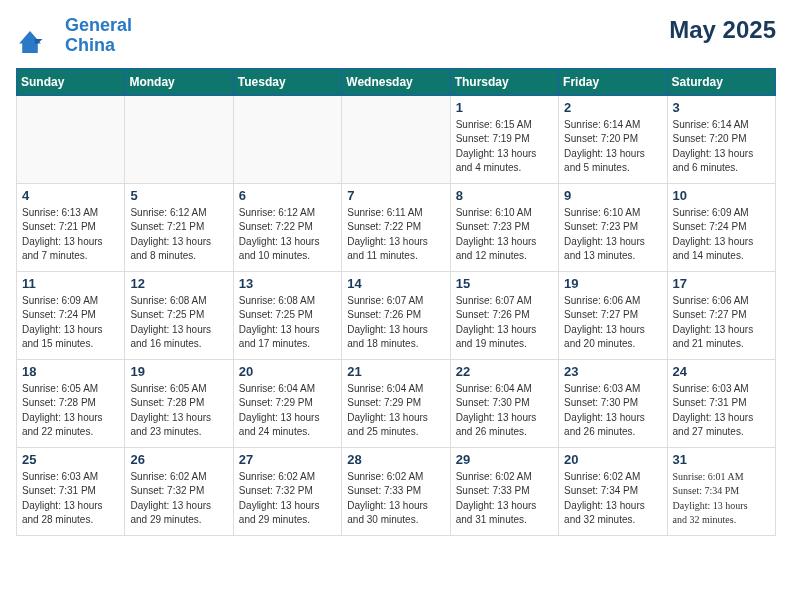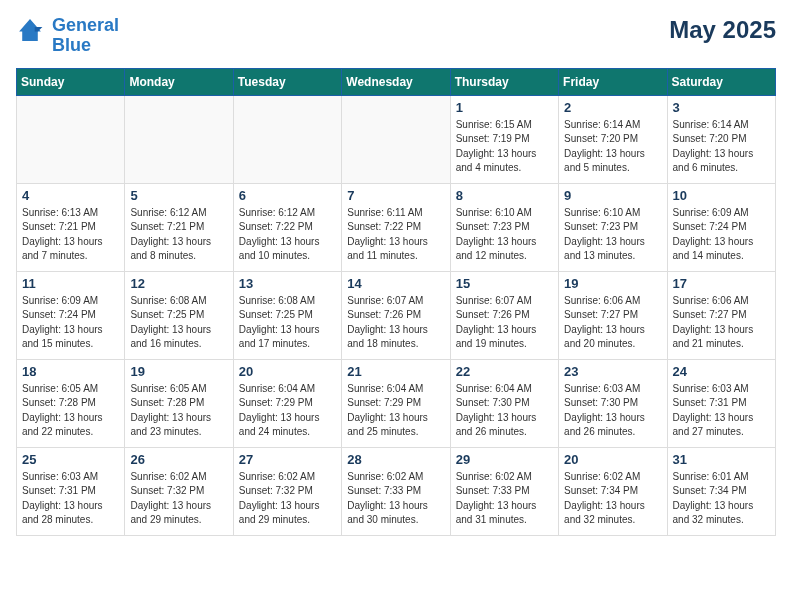--- a/index.html
+++ b/index.html
@@ -11,22 +11,22 @@
       padding: 16px;
     }
     .header {
       display: flex;
       justify-content: space-between;
       align-items: flex-start;
       margin-bottom: 12px;
     }
     .logo {
       display: flex;
-      align-items: flex-start;
-      gap: 8px;
+      align-items: flex-end;
+      gap: 21px;
     }
     .logo-text {
       font-size: 18px;
       font-weight: bold;
       color: #1a3a5c;
       line-height: 1.1;
     }
     .logo-text span {
       color: #2979c4;
     }
@@ -93,21 +93,21 @@
 
 <div class="header">
   <div class="logo">
     <svg class="logo-icon" viewBox="0 0 36 36">
       <rect x="0" y="0" width="36" height="36" fill="white"></rect>
       <polygon points="18,4 32,20 28,20 28,32 8,32 8,20 4,20" fill="#2979c4"></polygon>
       <polygon points="24,14 34,14 28,20 24,20" fill="#1a5fa8"></polygon>
     </svg>
     <div style="display:flex;flex-direction:column;">
       <span class="logo-text"><span>General</span></span>
-      <span class="logo-text" style="color:#2979c4;">Blue</span>
+      <span class="logo-text" style="color:#2979c4;">China</span>
     </div>
   </div>
   <div class="title-area">
     <div class="month-title">May 2025</div>
   </div>
 </div>
 
 <table class="calendar">
   <thead>
     <tr>
@@ -339,20 +339,20 @@
         </td>
         <td>
           <div class="day-number">20</div>
           <div class="day-info" style="white-space: pre-line;">Sunrise: 6:02 AM
 Sunset: 7:34 PM
 Daylight: 13 hours
 and 32 minutes.</div>
         </td>
         <td>
           <div class="day-number">31</div>
-          <div class="day-info" style="white-space: pre-line;">Sunrise: 6:01 AM
+          <div class="day-info" style="white-space: pre-line; font-family: Liberation Serif, serif;">Sunrise: 6:01 AM
 Sunset: 7:34 PM
 Daylight: 13 hours
 and 32 minutes.</div>
         </td>
       </tr>
     </tbody>
 </table>
 
 </body></html>

